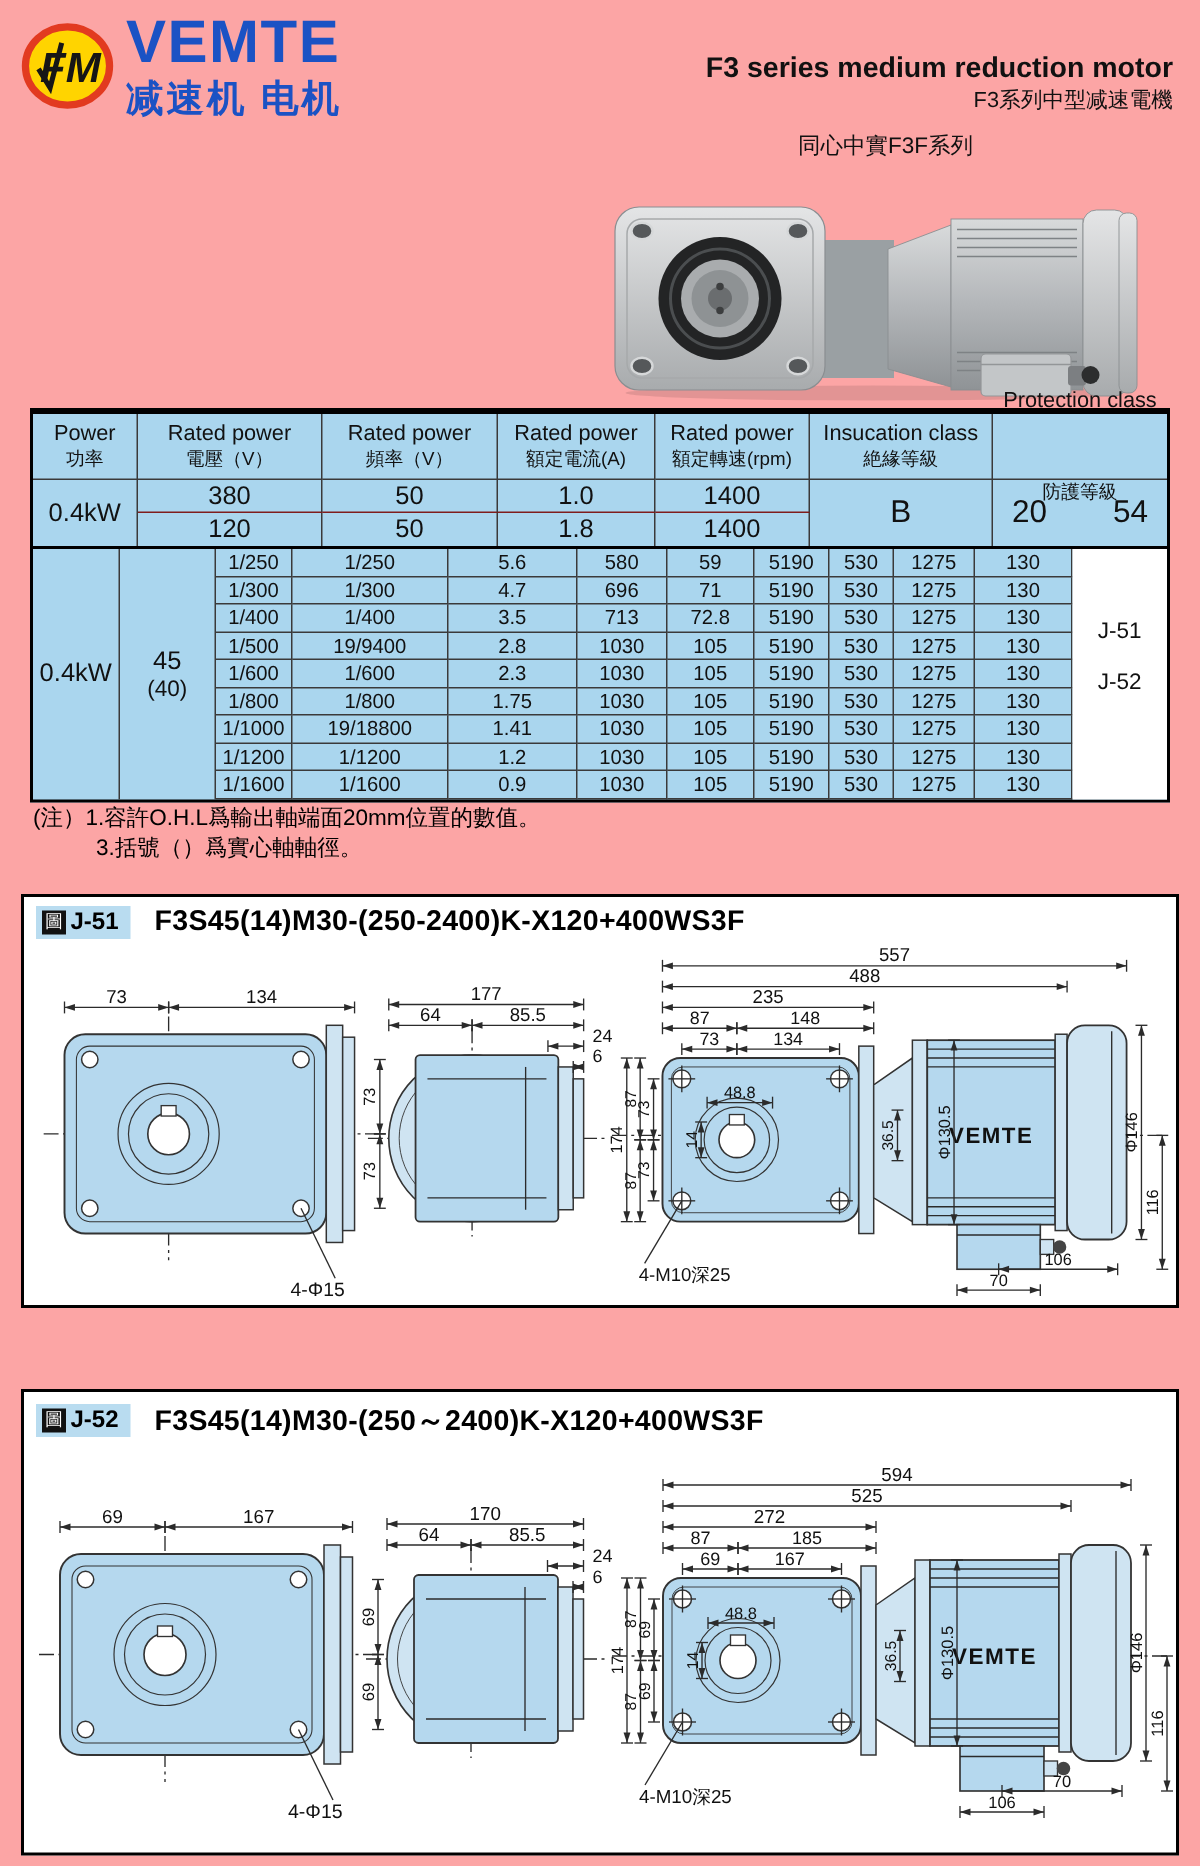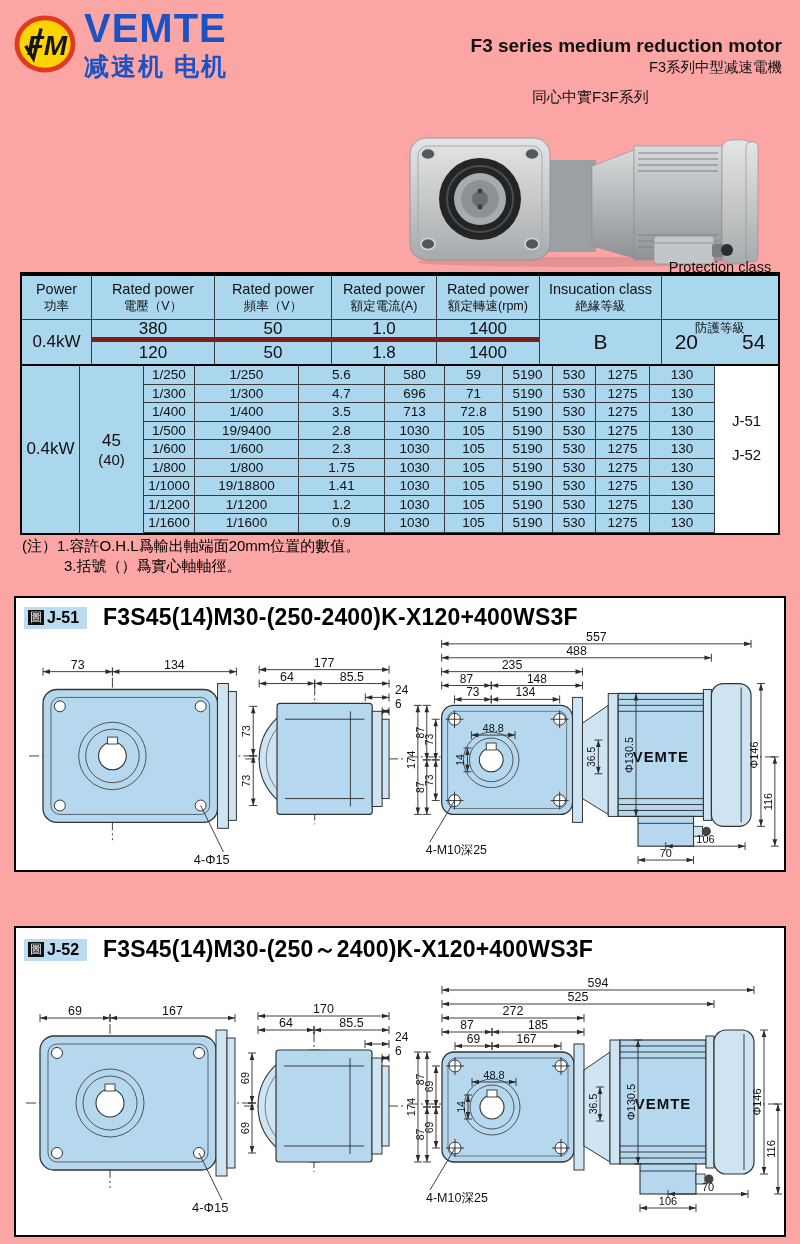--- a/index.html
+++ b/index.html
@@ -16,21 +16,21 @@
   .subtitle{position:absolute;left:532px;top:88px;font-size:15px;color:#111;}
   .photo{position:absolute;left:402px;top:132px;}
   
   .tbl{position:absolute;left:20px;top:272px;width:756px;border:2px solid #000;border-top:4px solid #000;background:#aad6ee;}
   #spec-grid{display:grid;grid-template-columns:70px 123px 117px 105px 103px 122px 116px;
              grid-template-rows:44px 22px 22px;border-bottom:2px solid #000;}
   .hc{border-right:1px solid #3a3a3a;border-bottom:1px solid #3a3a3a;display:flex;flex-direction:column;
       justify-content:center;align-items:center;line-height:1.2;}
   .hc.last,.dc.last{border-right:none;gap:44px;}
   .he{font-size:14.5px;} .hz{font-size:12.5px;}
-  .dc{border-right:1px solid #3a3a3a;border-bottom:5px solid #7f1d1d;display:flex;align-items:center;
+  .dc{border-right:1px solid #3a3a3a;border-bottom:1px solid #7f1d1d;display:flex;align-items:center;
       justify-content:center;font-size:17px;}
   .nb-b{border-bottom:none !important;}
   .pw{grid-column:1;grid-row:2/4;font-size:17px;}
   .ins{grid-column:6;grid-row:2/4;font-size:21px;}
   .prot{grid-column:7;grid-row:2/4;font-size:21px;gap:26px;}
   #ratio-grid{display:grid;grid-template-columns:58px 64px 51px 104px 86px 60px 58px 50px 43px 54px 65px 63px;
               grid-auto-rows:18.5px;}
   .rcell{border-right:1px solid #3a3a3a;border-bottom:1px solid #3a3a3a;display:flex;align-items:center;
          justify-content:center;font-size:13.5px;}
   .rspan{grid-row:span 9;flex-direction:column;font-size:17px;border-bottom:none;}
@@ -39,21 +39,21 @@
   
   .notes{position:absolute;left:22px;top:536px;font-size:15px;line-height:19.5px;color:#000;}
   .notes .indent{padding-left:42px;}
   
   .figpanel{position:absolute;left:14px;width:768px;border:2px solid #000;background:#fff;}
   #fig51{top:596px;height:272px;} #fig52{top:926px;height:307px;}
   .fighead{display:flex;align-items:center;gap:16px;padding:6px 0 0 8px;}
   .figbadge{background:#b9dcf0;display:inline-flex;align-items:center;gap:3px;padding:2px 8px 2px 4px;
             font-size:16px;font-weight:bold;color:#000;}
   .badge-icon{background:#111;color:#fff;font-size:12px;padding:1px 2px;line-height:1.1;font-weight:normal;}
-  .figmodel{font-weight:bold;font-size:23px;color:#000;letter-spacing:0.2px;}
+  .figmodel{font-weight:bold;font-size:19px;color:#000;letter-spacing:0.2px;}
   .figdraw{position:absolute;left:0;top:30px;width:768px;}
 </style>
 </head>
 <body>
 
 <div class="page">
 
   <div class="brand-block">
     <svg width="62" height="58" viewBox="0 0 64 60">
       <ellipse cx="32" cy="30" rx="29" ry="27" fill="#ffd400" stroke="#e23a20" stroke-width="5"></ellipse>

